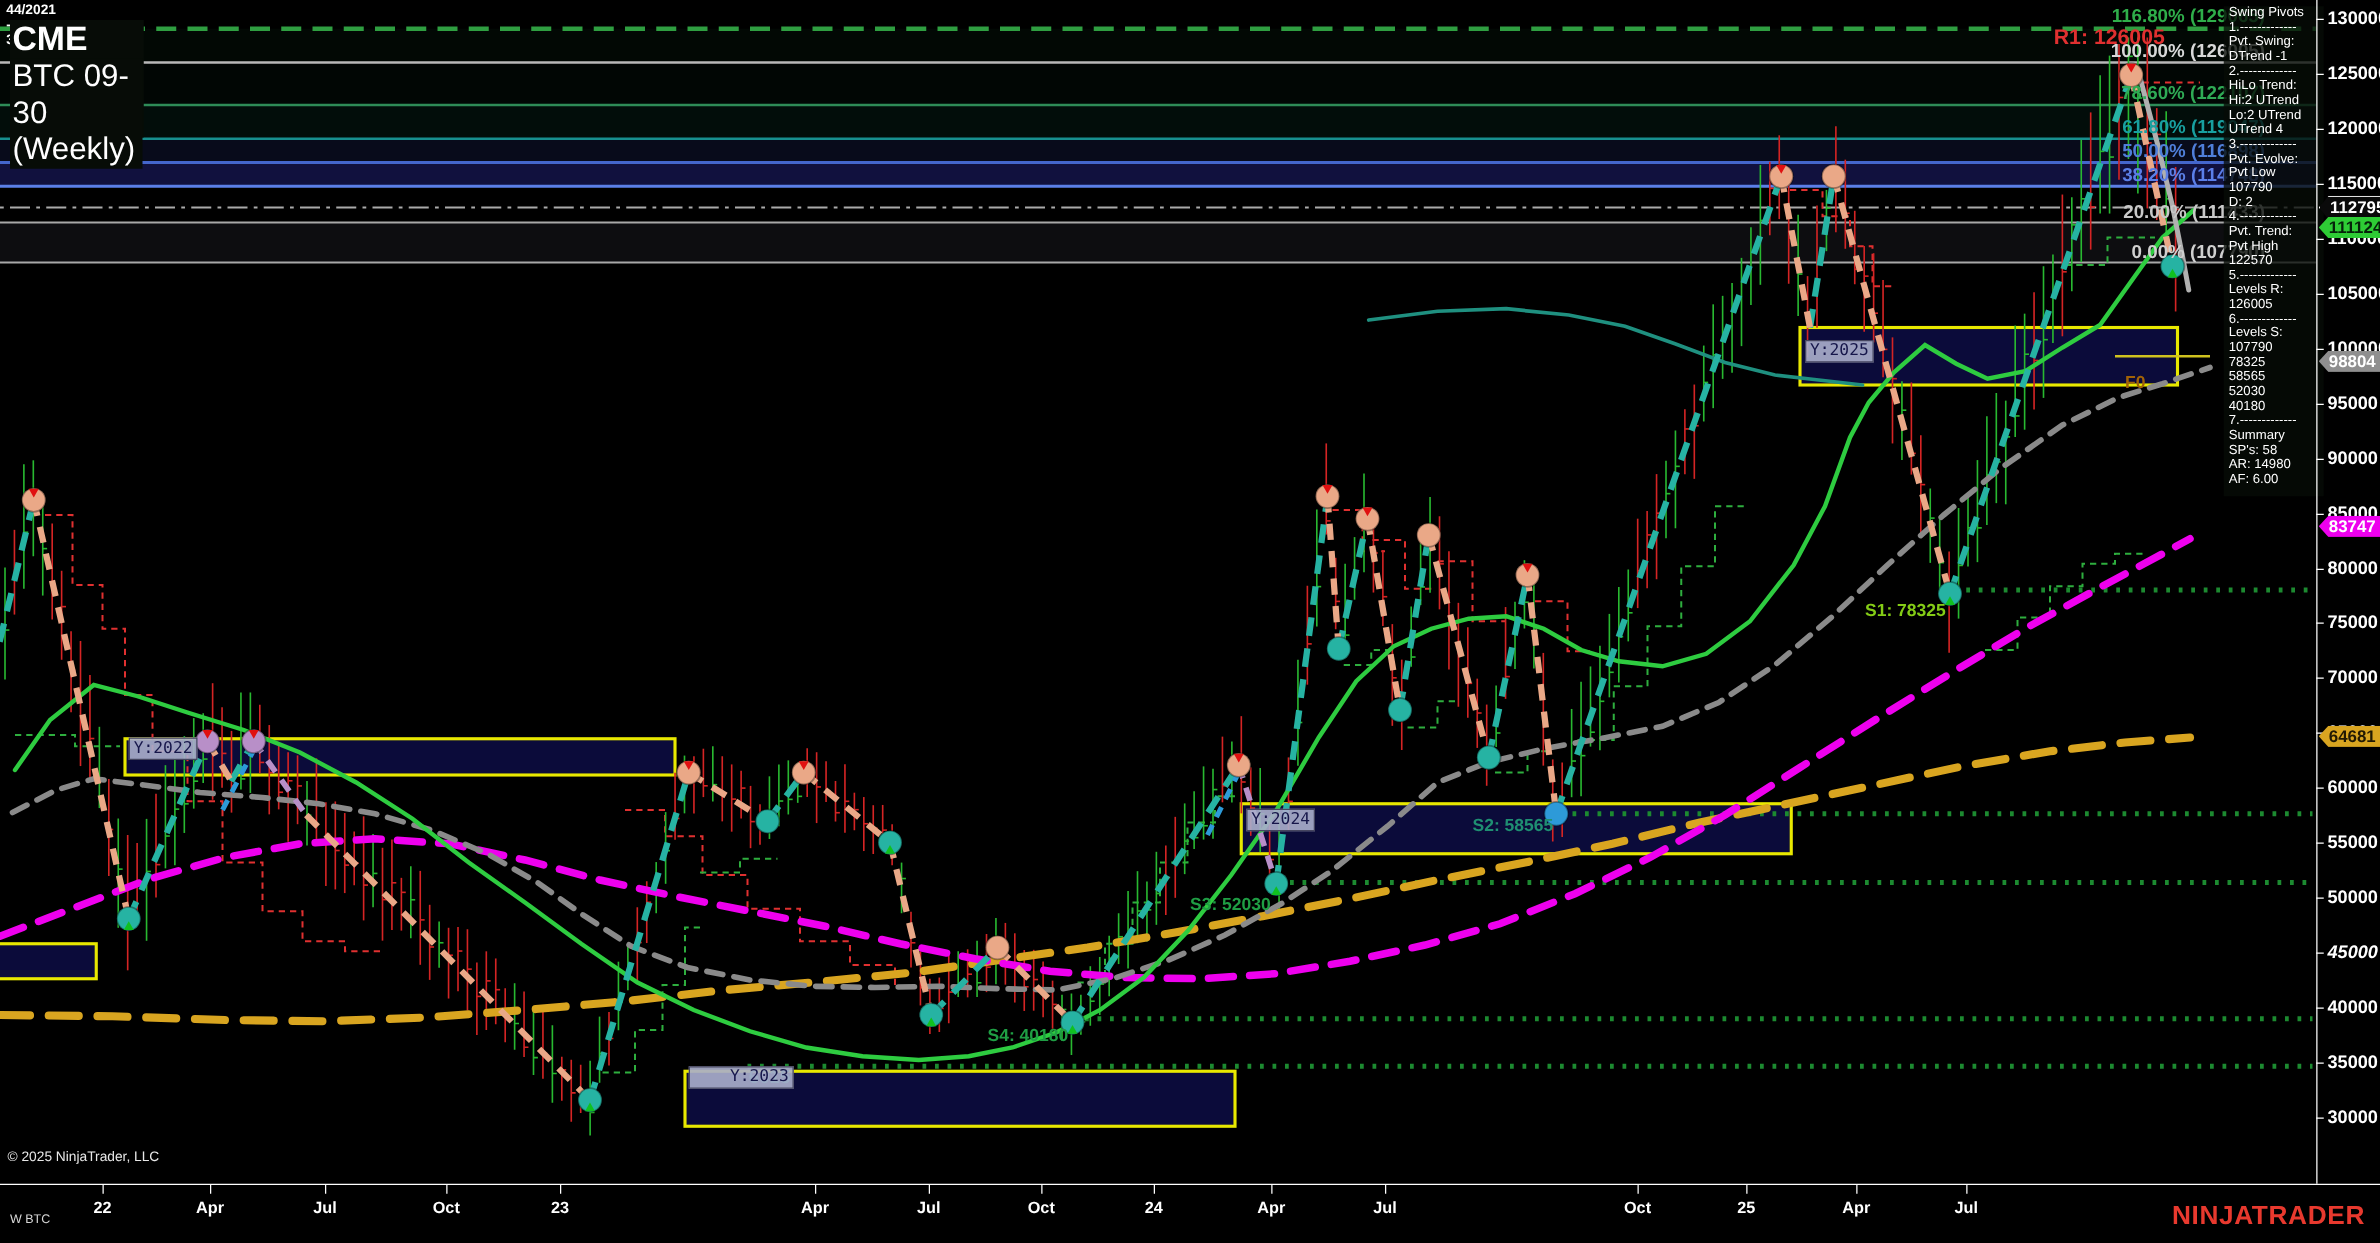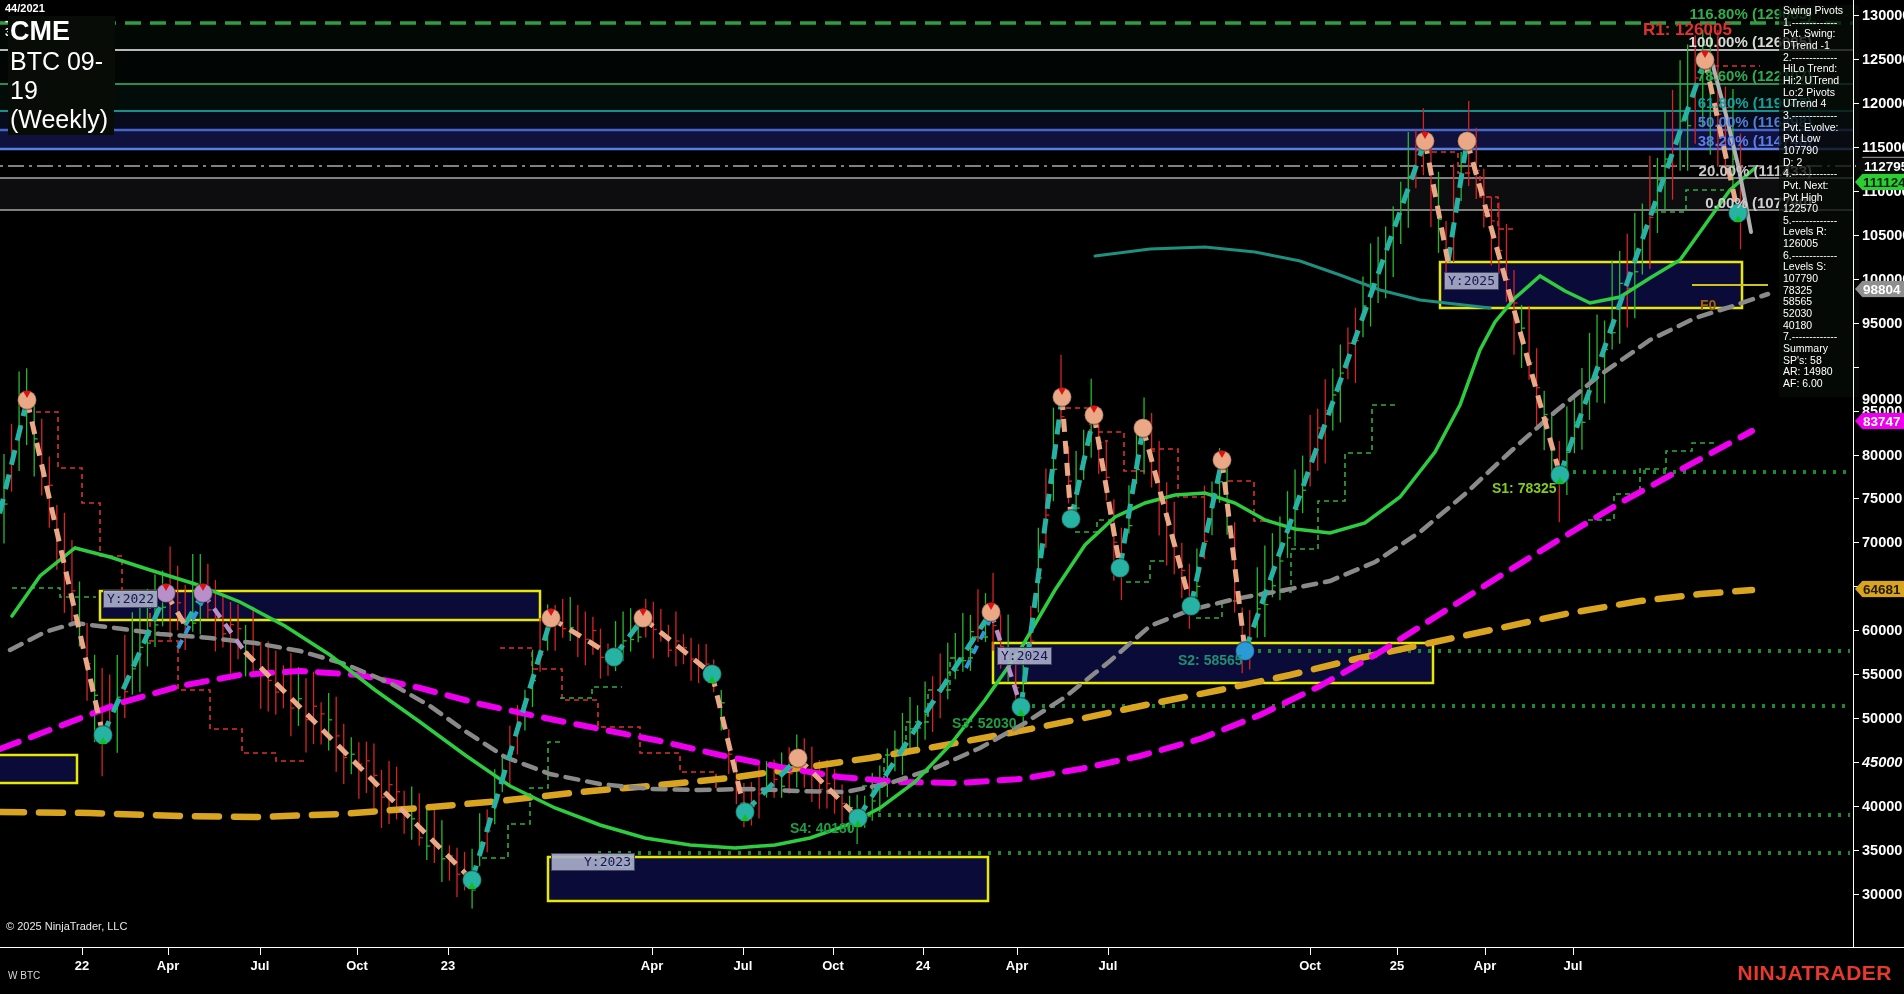--- a/index.html
+++ b/index.html
@@ -648,40 +648,40 @@
       <span class="ov" style="color: #a16207; font-size: 14px; top: 305px; left: 1700px;">F0</span>
       <span class="chip" style="left: 103px; top: 599px;">Y:2022</span>
       <span class="chip" style="left: 551px; top: 862px; padding-left: 32px;">Y:2023</span>
       <span class="chip" style="left: 997px; top: 656px;">Y:2024</span>
       <span class="chip" style="left: 1444px; top: 281px;">Y:2025</span>
     </div>
 
   <div id="header">
     <div id="range-label">44/2021 - 37/2025</div>
     <div id="main-title">CME Bitcoin Futures</div>
-    <div id="sub-title">BTC 09-19 (Weekly)</div>
+    <div id="sub-title">BTC 09-30 (Weekly)</div>
   </div>
 
   <div id="sidebar">
       <div>Swing Pivots</div>
       <div>1.-------------</div>
       <div>Pvt. Swing:</div>
       <div>DTrend -1</div>
       <div>2.-------------</div>
       <div>HiLo Trend:</div>
       <div>Hi:2 UTrend</div>
-      <div>Lo:2 Pivots</div>
+      <div>Lo:2 UTrend</div>
       <div>UTrend 4</div>
       <div>3.-------------</div>
       <div>Pvt. Evolve:</div>
       <div>Pvt Low</div>
       <div>107790</div>
       <div>D: 2</div>
       <div>4.-------------</div>
-      <div>Pvt. Next:</div>
+      <div>Pvt. Trend:</div>
       <div>Pvt High</div>
       <div>122570</div>
       <div>5.-------------</div>
       <div>Levels R:</div>
       <div>126005</div>
       <div>6.-------------</div>
       <div>Levels S:</div>
       <div>107790</div>
       <div>78325</div>
       <div>58565</div>
@@ -705,21 +705,21 @@
       <div class="plabel" style="top: 147px;">115000</div>
       <div class="ptick" style="top: 191px;"></div>
       <div class="plabel" style="top: 191px;">110000</div>
       <div class="ptick" style="top: 235px;"></div>
       <div class="plabel" style="top: 235px;">105000</div>
       <div class="ptick" style="top: 279px;"></div>
       <div class="plabel" style="top: 279px;">100000</div>
       <div class="ptick" style="top: 323px;"></div>
       <div class="plabel" style="top: 323px;">95000</div>
       <div class="ptick" style="top: 367px;"></div>
-      <div class="plabel" style="top: 367px; margin-top: 32px;">90000</div>
+      <div class="plabel" style="top: 367px;">90000</div>
       <div class="ptick" style="top: 411px;"></div>
       <div class="plabel" style="top: 411px;">85000</div>
       <div class="ptick" style="top: 455px;"></div>
       <div class="plabel" style="top: 455px;">80000</div>
       <div class="ptick" style="top: 498px;"></div>
       <div class="plabel" style="top: 498px;">75000</div>
       <div class="ptick" style="top: 542px;"></div>
       <div class="plabel" style="top: 542px;">70000</div>
       <div class="ptick" style="top: 586px;"></div>
       <div class="plabel" style="top: 586px;">65000</div>

